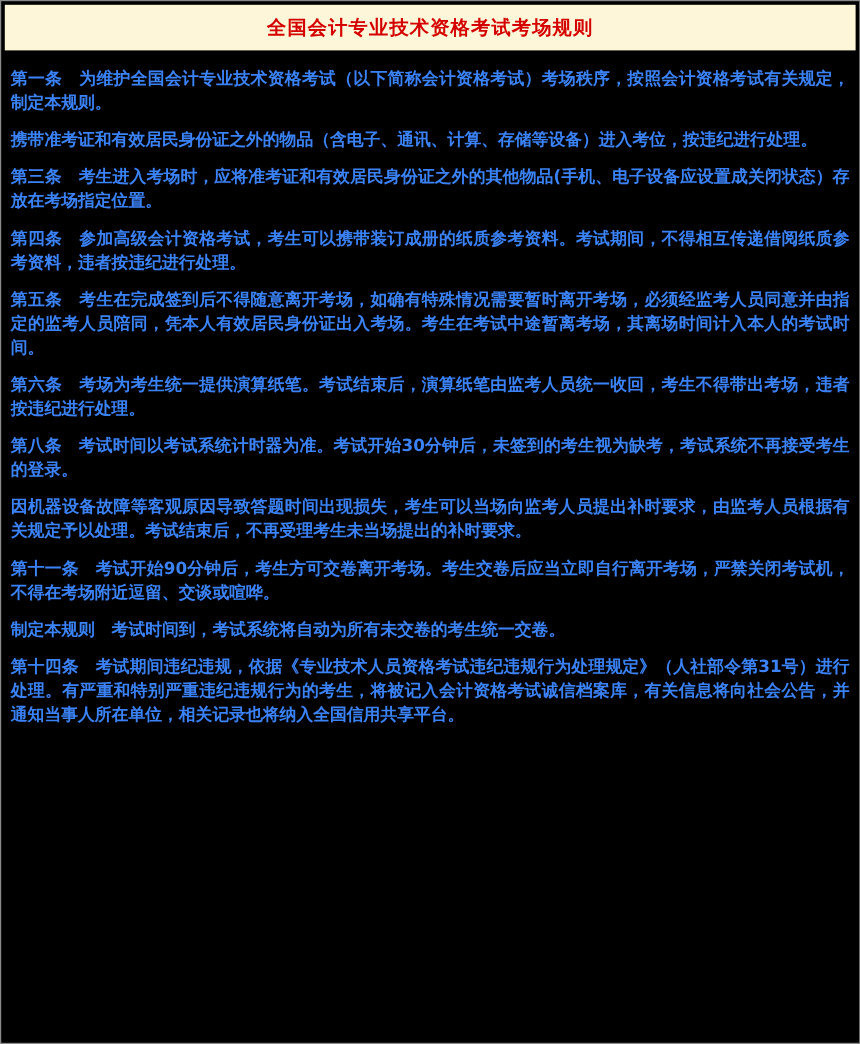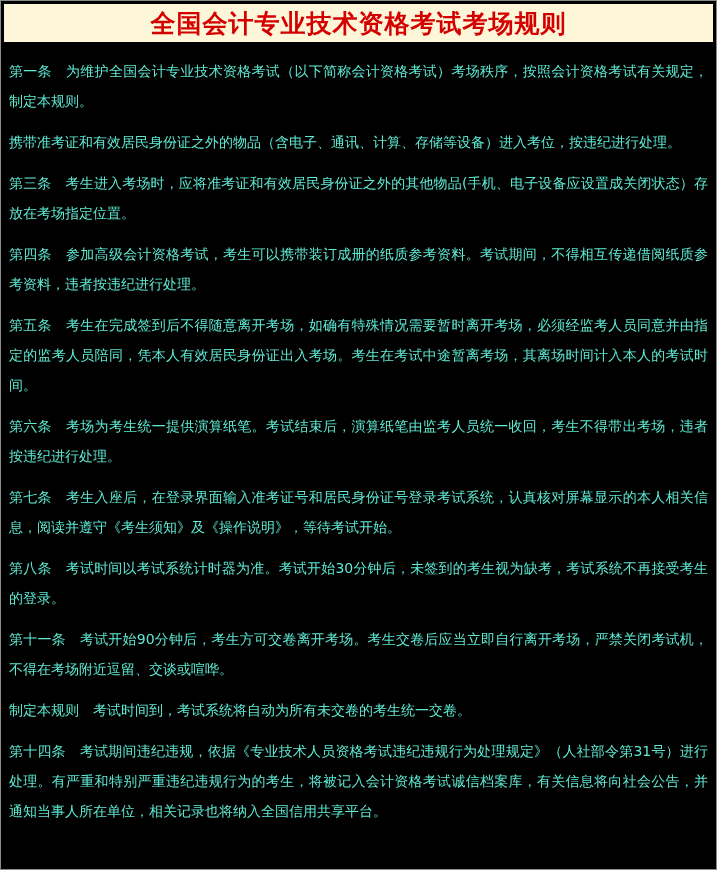--- a/index.html
+++ b/index.html
@@ -20,49 +20,50 @@
   .header {
     margin: 3px 3px 0 3px;
     height: 38px;
     background: #fdf6d8;
     display: flex;
     align-items: center;
     justify-content: center;
   }
   .header h1 {
     margin: 0;
-    font-size: 25px;
+    font-size: 16px;
     font-weight: bold;
     color: #d40000;
     letter-spacing: 1px;
   }
   .content {
     padding: 14px 8px 6px 8px;
   }
   .rule {
     margin: 0 0 11px 0;
     font-size: 14px;
-    line-height: 30px;
-    color: #5eead4;
+    line-height: 20px;
+    color: #3b82f6;
     text-align: justify;
+    font-weight: bold;
   }
 </style>
 </head>
 <body>
 
 <div class="page">
   <div class="header">
     <h1>全国会计专业技术资格考试考场规则</h1>
   </div>
   <div class="content">
       <p class="rule">第一条　为维护全国会计专业技术资格考试（以下简称会计资格考试）考场秩序，按照会计资格考试有关规定，制定本规则。</p>
       <p class="rule">携带准考证和有效居民身份证之外的物品（含电子、通讯、计算、存储等设备）进入考位，按违纪进行处理。</p>
       <p class="rule">第三条　考生进入考场时，应将准考证和有效居民身份证之外的其他物品(手机、电子设备应设置成关闭状态）存放在考场指定位置。</p>
       <p class="rule">第四条　参加高级会计资格考试，考生可以携带装订成册的纸质参考资料。考试期间，不得相互传递借阅纸质参考资料，违者按违纪进行处理。</p>
       <p class="rule">第五条　考生在完成签到后不得随意离开考场，如确有特殊情况需要暂时离开考场，必须经监考人员同意并由指定的监考人员陪同，凭本人有效居民身份证出入考场。考生在考试中途暂离考场，其离场时间计入本人的考试时间。</p>
       <p class="rule">第六条　考场为考生统一提供演算纸笔。考试结束后，演算纸笔由监考人员统一收回，考生不得带出考场，违者按违纪进行处理。</p>
-      <p class="rule">第七条　考生入座后，在登录界面输入准考证号和居民身份证号登录考试系统，认真核对屏幕显示的本人相关信息，阅读并遵守《考生须知》及《操作说明》，等待考试开始。</p>
       <p class="rule">第八条　考试时间以考试系统计时器为准。考试开始30分钟后，未签到的考生视为缺考，考试系统不再接受考生的登录。</p>
+      <p class="rule">因机器设备故障等客观原因导致答题时间出现损失，考生可以当场向监考人员提出补时要求，由监考人员根据有关规定予以处理。考试结束后，不再受理考生未当场提出的补时要求。</p>
       <p class="rule">第十一条　考试开始90分钟后，考生方可交卷离开考场。考生交卷后应当立即自行离开考场，严禁关闭考试机，不得在考场附近逗留、交谈或喧哗。</p>
       <p class="rule">制定本规则　考试时间到，考试系统将自动为所有未交卷的考生统一交卷。</p>
       <p class="rule">第十四条　考试期间违纪违规，依据《专业技术人员资格考试违纪违规行为处理规定》（人社部令第31号）进行处理。有严重和特别严重违纪违规行为的考生，将被记入会计资格考试诚信档案库，有关信息将向社会公告，并通知当事人所在单位，相关记录也将纳入全国信用共享平台。</p>
     </div>
 </div>
 
 </body></html>

